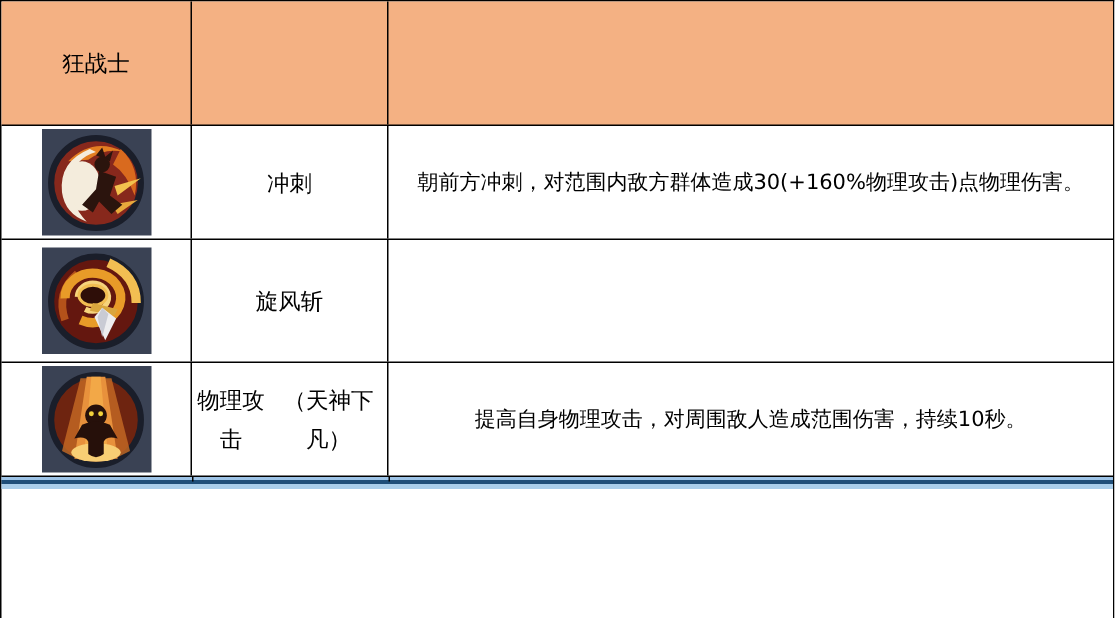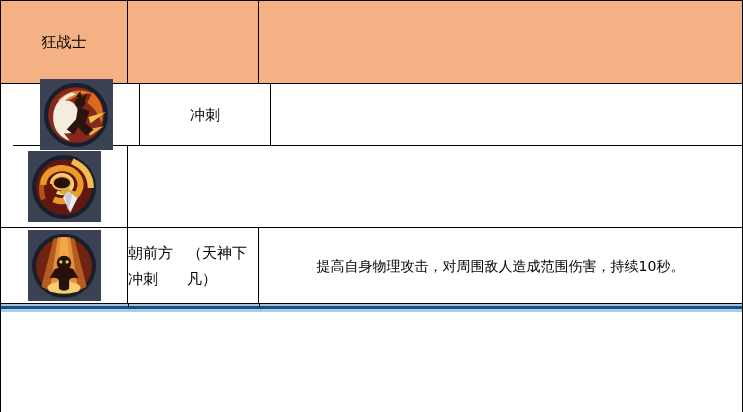--- a/index.html
+++ b/index.html
@@ -1,24 +1,24 @@
 <!DOCTYPE html>
 <html><head>
 <meta charset="utf-8">
 <style>
   html,body{margin:0;padding:0;background:#fff;}
   body{width:743px;height:412px;overflow:hidden;font-family:"DejaVu Sans",sans-serif;color:#000;}
   .table{width:743px;height:412px;box-sizing:border-box;border-top:1px solid #000;border-left:1px solid #000;border-right:1px solid #000;display:flex;flex-direction:column;background:#fff;}
   .row{display:flex;border-bottom:1px solid #000;box-sizing:border-box;}
   .row.header{height:83px;background:#F4B183;}
-  .row.r1{height:62px;margin-left:12px;}
+  .row.r1{height:76px;}
   .row.r2{height:82px;}
   .row.r3{height:82px;}
   .row.r4{height:76px;}
-  .cell{box-sizing:border-box;display:flex;align-items:center;justify-content:center;text-align:left;}
+  .cell{box-sizing:border-box;display:flex;align-items:center;justify-content:center;text-align:center;}
   .c1{width:127px;border-right:1px solid #000;}
   .c2{width:131px;border-right:1px solid #000;font-size:15px;line-height:26px;}
   .c3{flex:1;font-size:14px;line-height:26px;padding:0 12px;}
   .header .c1{font-size:15px;}
   .name span{display:block;}
   .tile{width:73px;height:71px;background:#3A4254;display:flex;align-items:center;justify-content:center;}
   .tile svg{display:block;}
   .nextbar{height:8px;background:linear-gradient(180deg,#9DC3E6 0%,#9DC3E6 26%,#1F4E79 26%,#1F4E79 58%,#A9CDEA 58%,#A9CDEA 100%);position:relative;}
   .nextbar .vline{position:absolute;top:0;width:1px;height:3px;background:#000;}
   .nextbar .v1{left:127px;} .nextbar .v2{left:258px;}
@@ -48,37 +48,42 @@
           <path d="M32 14 L36 9 L38 15 L43 11 L41 18 Z" fill="#2B140D"></path>
           <circle cx="36" cy="20" r="5" fill="#2B140D"></circle>
           <path d="M34 24 L45 28 L41 40 L49 46 L42 52 L34 44 L30 51 L23 46 L32 36 Z" fill="#2B140D"></path>
         </svg>
       </div>
     </div>
     <div class="cell c2 name">
       <span>冲刺</span>
         <span></span>
     </div>
+    <div class="cell c3">朝前方冲刺，对范围内敌方群体造成30(+160%物理攻击)点物理伤害。</div>
   </div>
 
   <div class="row r2">
     <div class="cell c1">
       <div class="tile">
         <svg width="66" height="66" viewBox="0 0 64 64">
           <circle cx="32" cy="32" r="29" fill="#64170F" stroke="#1A1E2A" stroke-width="4"></circle>
           <path d="M40 7 Q58 15 58 33" stroke="#F2BE52" stroke-width="6" fill="none"></path>
           <path d="M12 44 Q6 26 20 14" stroke="#B4521A" stroke-width="5" fill="none"></path>
           <path d="M30 28 m-18 2 a18 16 0 1 1 10 14" stroke="#E89B28" stroke-width="6" fill="none"></path>
           <path d="M30 28 m-10 1 a10 9 0 1 1 5 8" stroke="#F6D37C" stroke-width="3.5" fill="none"></path>
           <ellipse cx="30" cy="28" rx="9" ry="6.5" fill="#2E0E08" stroke="#F2BE52" stroke-width="2"></ellipse>
           <polygon points="30,33 46,37 44,41 28,38" fill="#D9A63E"></polygon>
           <polygon points="36,36 45,43 38,57 31,42" fill="#EDEDEF"></polygon>
           <polygon points="36,36 40,40 36,55 33,42" fill="#C9CBD4"></polygon>
         </svg>
       </div>
+    </div>
+    <div class="cell c2 name">
+      <span>旋风斩</span>
+        <span></span>
     </div>
   </div>
 
 
   <div class="row r4">
     <div class="cell c1">
       <div class="tile">
         <svg width="66" height="66" viewBox="0 0 64 64">
           <circle cx="32" cy="32" r="29" fill="#6E2410" stroke="#1A1E2A" stroke-width="4"></circle>
           <polygon points="22,5 28,5 22,58 10,52" fill="#C76A24" opacity="0.8"></polygon>
@@ -87,21 +92,21 @@
           <polygon points="29,4 35,4 40,57 24,57" fill="#F2A847"></polygon>
           <ellipse cx="32" cy="53" rx="16" ry="6" fill="#F8CE74"></ellipse>
           <circle cx="32" cy="29" r="7" fill="#26100A"></circle>
           <path d="M23 35 Q32 31 41 35 L46 44 Q39 42 37 46 L37 54 Q32 58 27 54 L27 46 Q25 42 18 44 Z" fill="#26100A"></path>
           <circle cx="29" cy="28" r="1.6" fill="#F2D23C"></circle>
           <circle cx="35" cy="28" r="1.6" fill="#F2D23C"></circle>
         </svg>
       </div>
     </div>
     <div class="cell c2 name">
-      <span>朝前方冲刺</span>
+      <span>物理攻击</span>
         <span>（天神下凡）</span>
     </div>
     <div class="cell c3">提高自身物理攻击，对周围敌人造成范围伤害，持续10秒。</div>
   </div>
 
   <div class="nextbar">
     <div class="vline v1"></div>
     <div class="vline v2"></div>
   </div>
 

